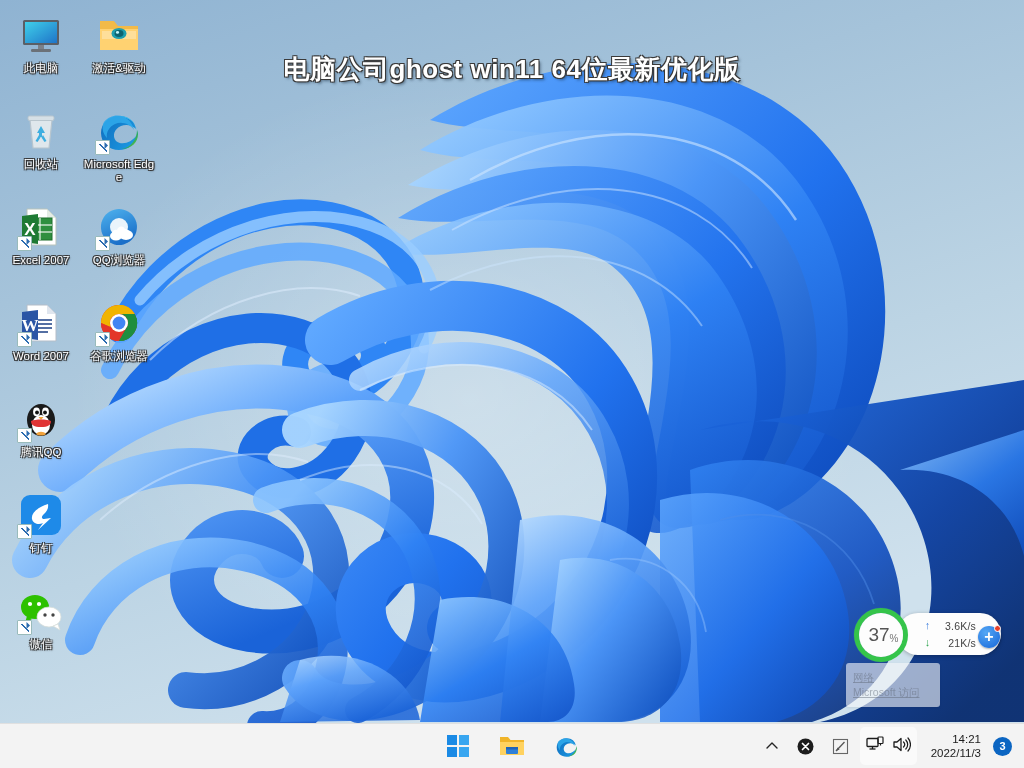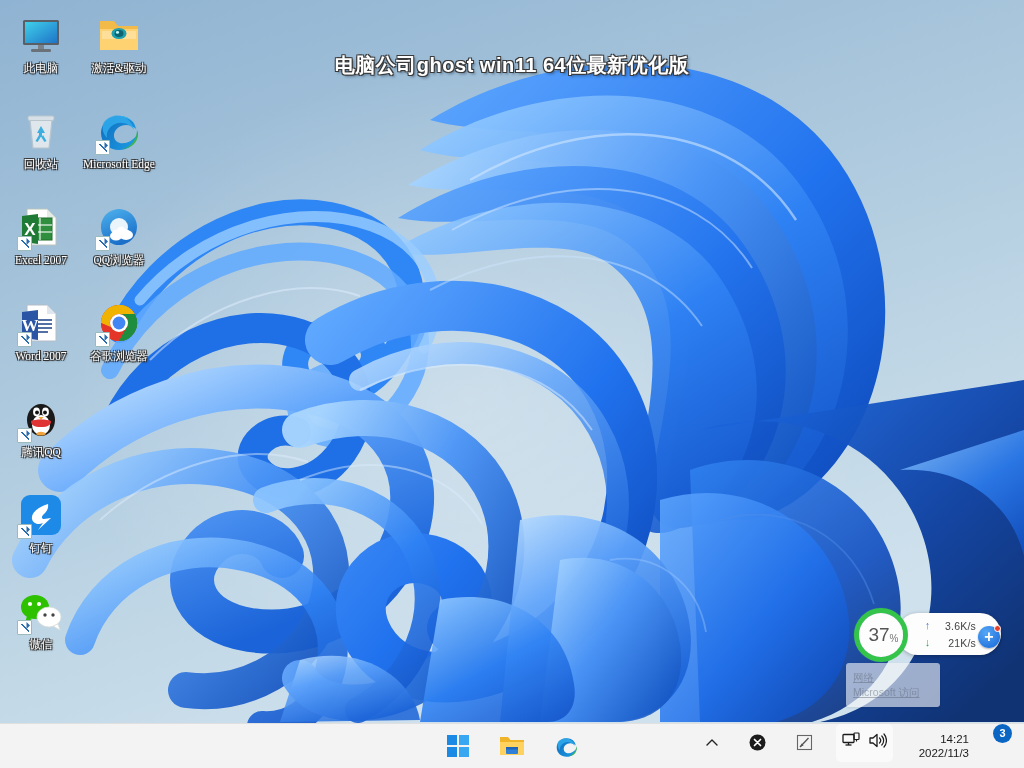--- a/index.html
+++ b/index.html
@@ -13,42 +13,41 @@
     background:linear-gradient(160deg,#9dbdd8 0%,#a9c6dc 28%,#b6d0e1 55%,#c4d9e8 80%,#cde0ec 100%);
   }
 
   
   #wallpaper { position:absolute; inset:0 0 45px 0; overflow:hidden; }
   #wallpaper svg { position:absolute; left:0; top:0; width:1024px; height:723px; display:block; }
 
   
   #desktop-title {
     position:absolute; left:0; right:0; top:52px; text-align:center;
-    font-size:20px; font-weight:bold; color:#ffffff; letter-spacing:0.5px;
+    font-size:26px; font-weight:bold; color:#ffffff; letter-spacing:0.5px;
     text-shadow:
       1px 1px 0 #3a3a3a, -1px 1px 0 #3a3a3a, 1px -1px 0 #3a3a3a, -1px -1px 0 #3a3a3a,
       2px 2px 3px rgba(20,40,60,.55);
     pointer-events:none; white-space:nowrap;
   }
 
   
   .icon-col { position:absolute; top:6px; width:78px; }
   #icon-col-1 { left:2px; }
   #icon-col-2 { left:80px; }
   .desk-icon {
     width:78px; height:96px; display:flex; flex-direction:column;
     align-items:center; justify-content:flex-start; padding-top:6px;
     cursor:default; user-select:none;
   }
   .desk-icon .glyph { width:46px; height:46px; position:relative; }
   .desk-icon .label {
     margin-top:4px; font-size:11.5px; color:#ffffff; text-align:center;
     line-height:13px; max-width:76px; word-break:break-all;
     text-shadow:1px 1px 0 #333,-1px 1px 0 #333,1px -1px 0 #333,-1px -1px 0 #333,1px 1px 2px rgba(0,0,0,.6);
-    font-family:Liberation Serif, serif;
   }
   .shortcut-arrow {
     position:absolute; left:-1px; bottom:-1px; width:15px; height:15px;
     background:#fff; border:1px solid #9bb; border-radius:1px;
   }
   .shortcut-arrow::after {
     content:""; position:absolute; left:3px; top:3px; width:8px; height:8px;
     background:
       linear-gradient(45deg, transparent 45%, #2b6cb0 45%, #2b6cb0 58%, transparent 58%);
   }
@@ -105,21 +104,21 @@
   }
   #taskbar-center {
     position:absolute; left:0; right:0; height:45px;
     display:flex; align-items:center; justify-content:center; gap:14px;
   }
   .tb-btn {
     width:40px; height:38px; border-radius:5px; display:flex;
     align-items:center; justify-content:center; position:relative;
   }
   #taskbar-tray {
-    position:absolute; right:6px; height:45px; display:flex; gap:16px;
+    position:absolute; right:6px; height:45px; display:flex; align-items:center; gap:4px;
   }
   .tray-btn { height:38px; display:flex; align-items:center; justify-content:center; padding:0 7px; border-radius:4px;}
   #tray-group { background:#fafafa; border-radius:5px; padding:0 6px; height:38px; display:flex; align-items:center; gap:7px;}
   #tray-clock {
     display:flex; flex-direction:column; align-items:flex-end; justify-content:center;
     padding:0 8px 0 10px; line-height:14px;
   }
   #tray-clock div { font-size:11.5px; color:#1b1b1b; }
   #tray-badge {
     width:19px; height:19px; border-radius:50%; background:#0b65c2; color:#fff;

